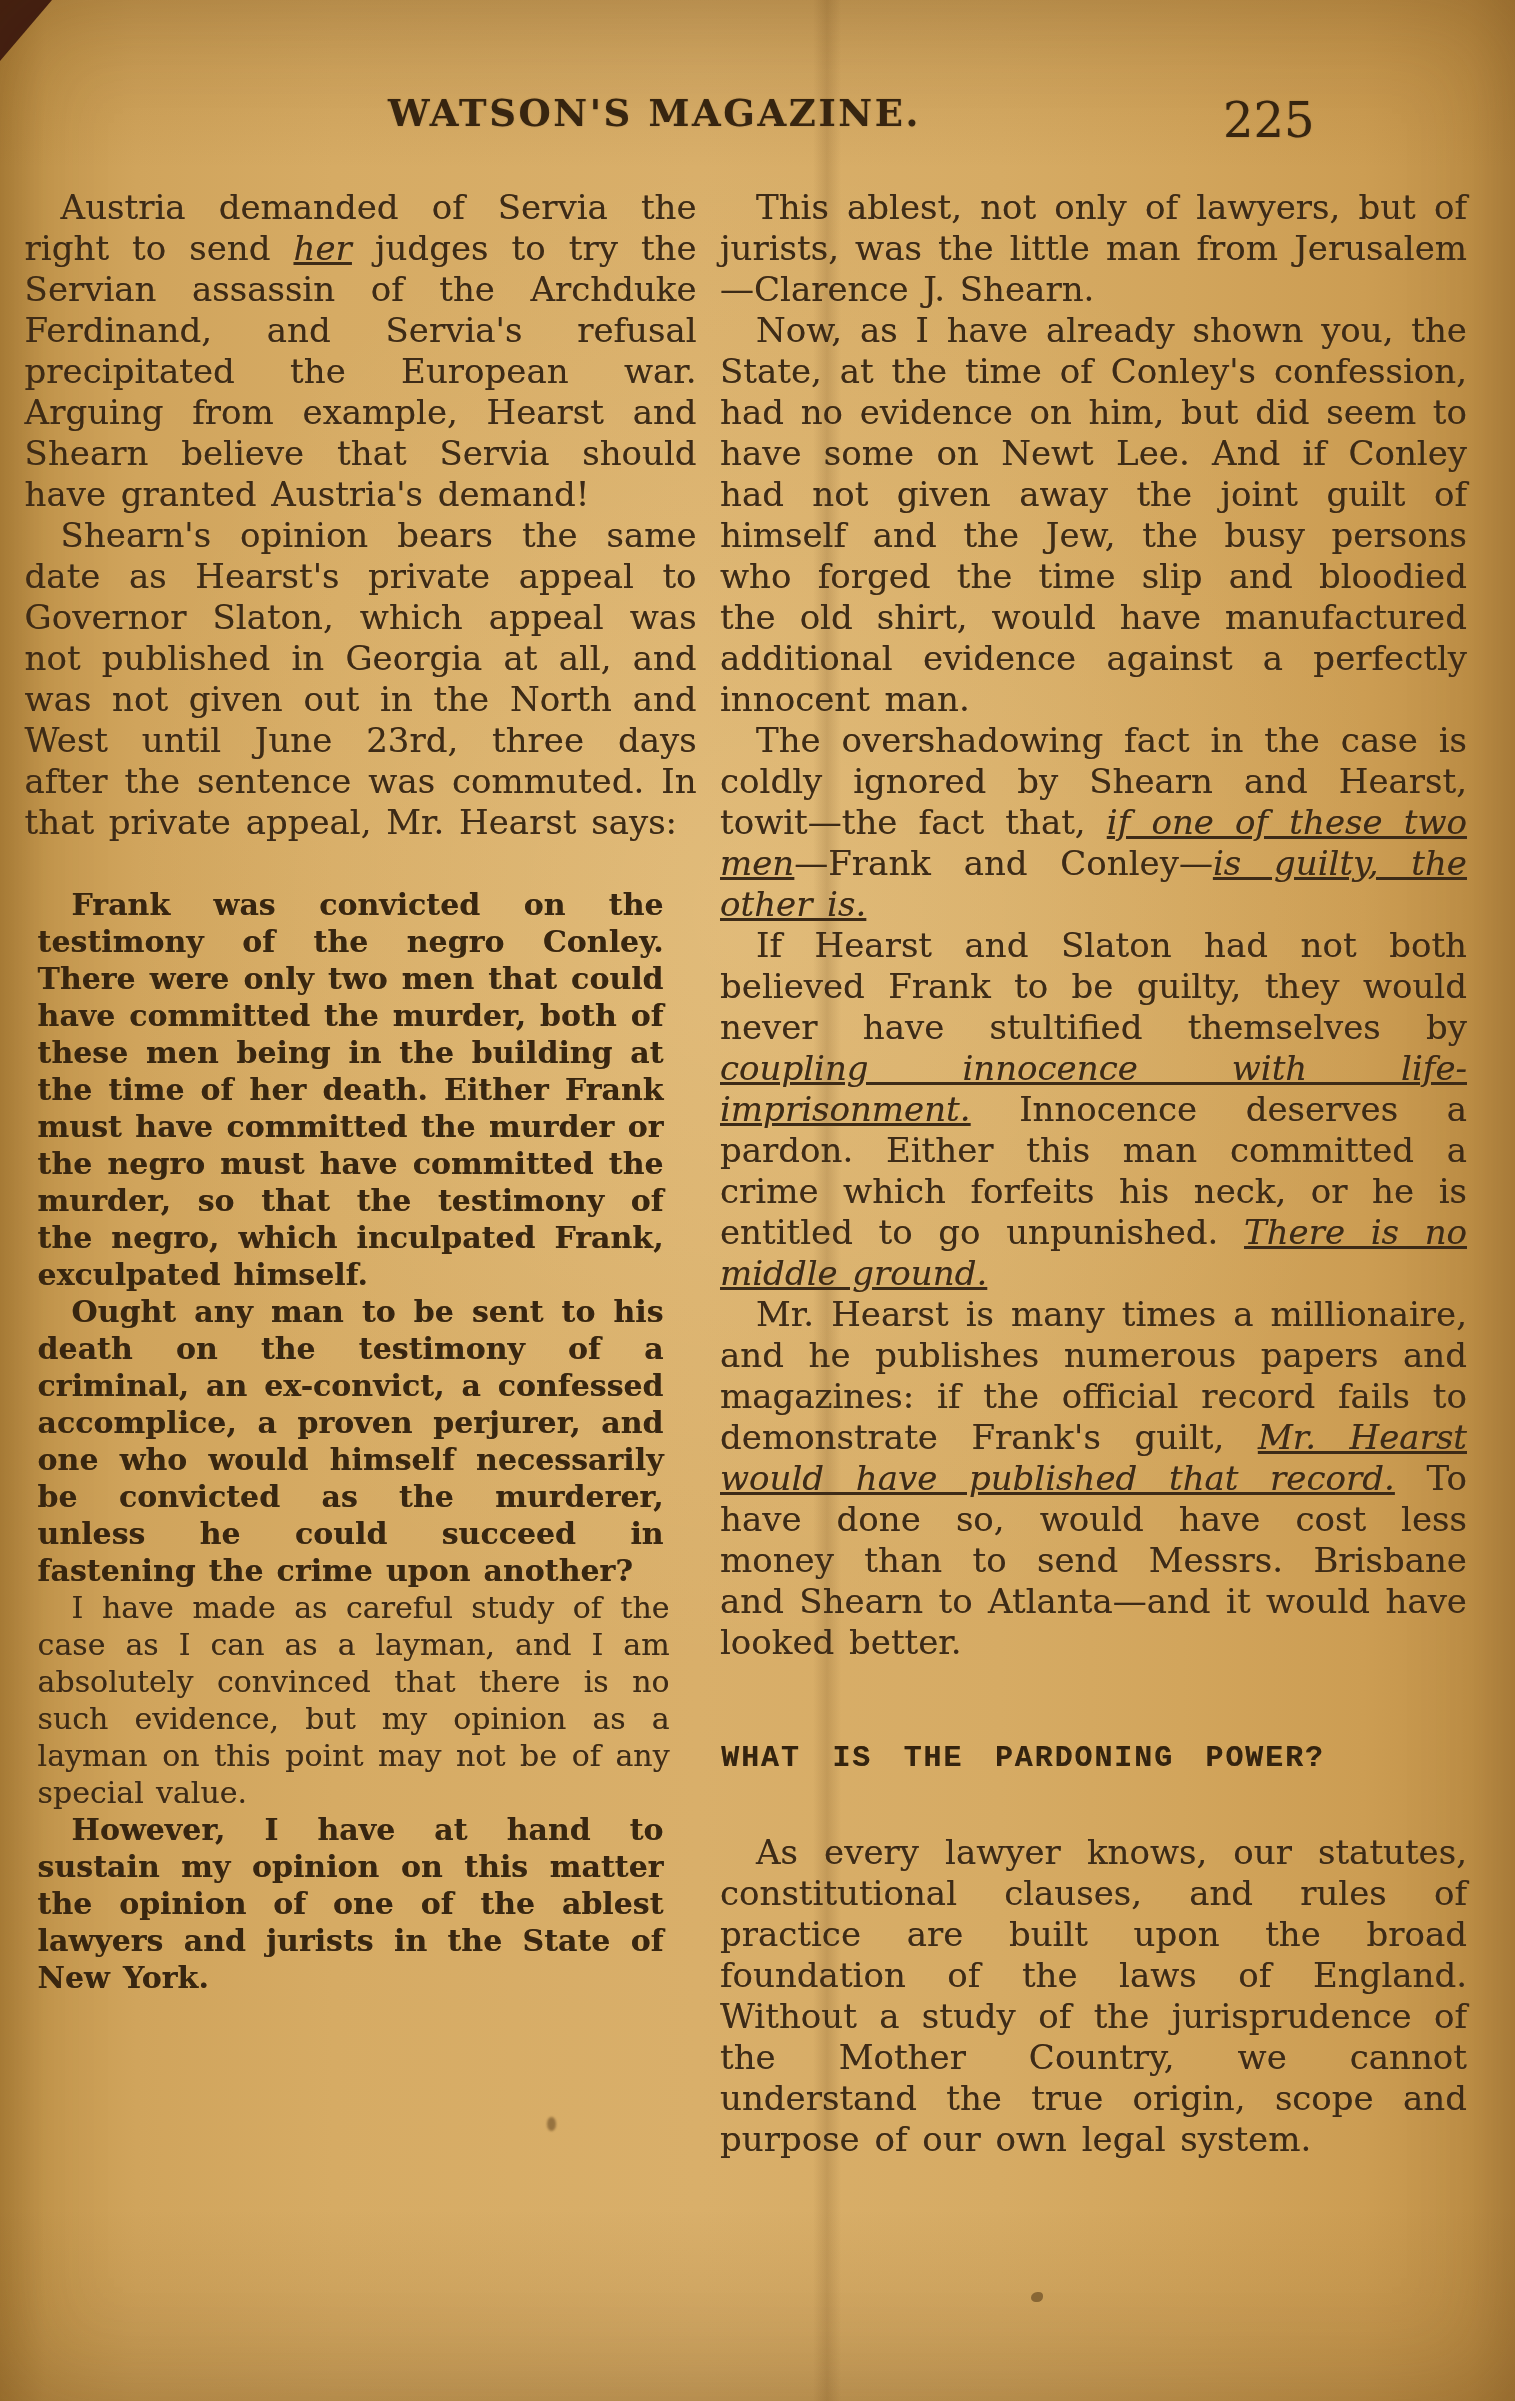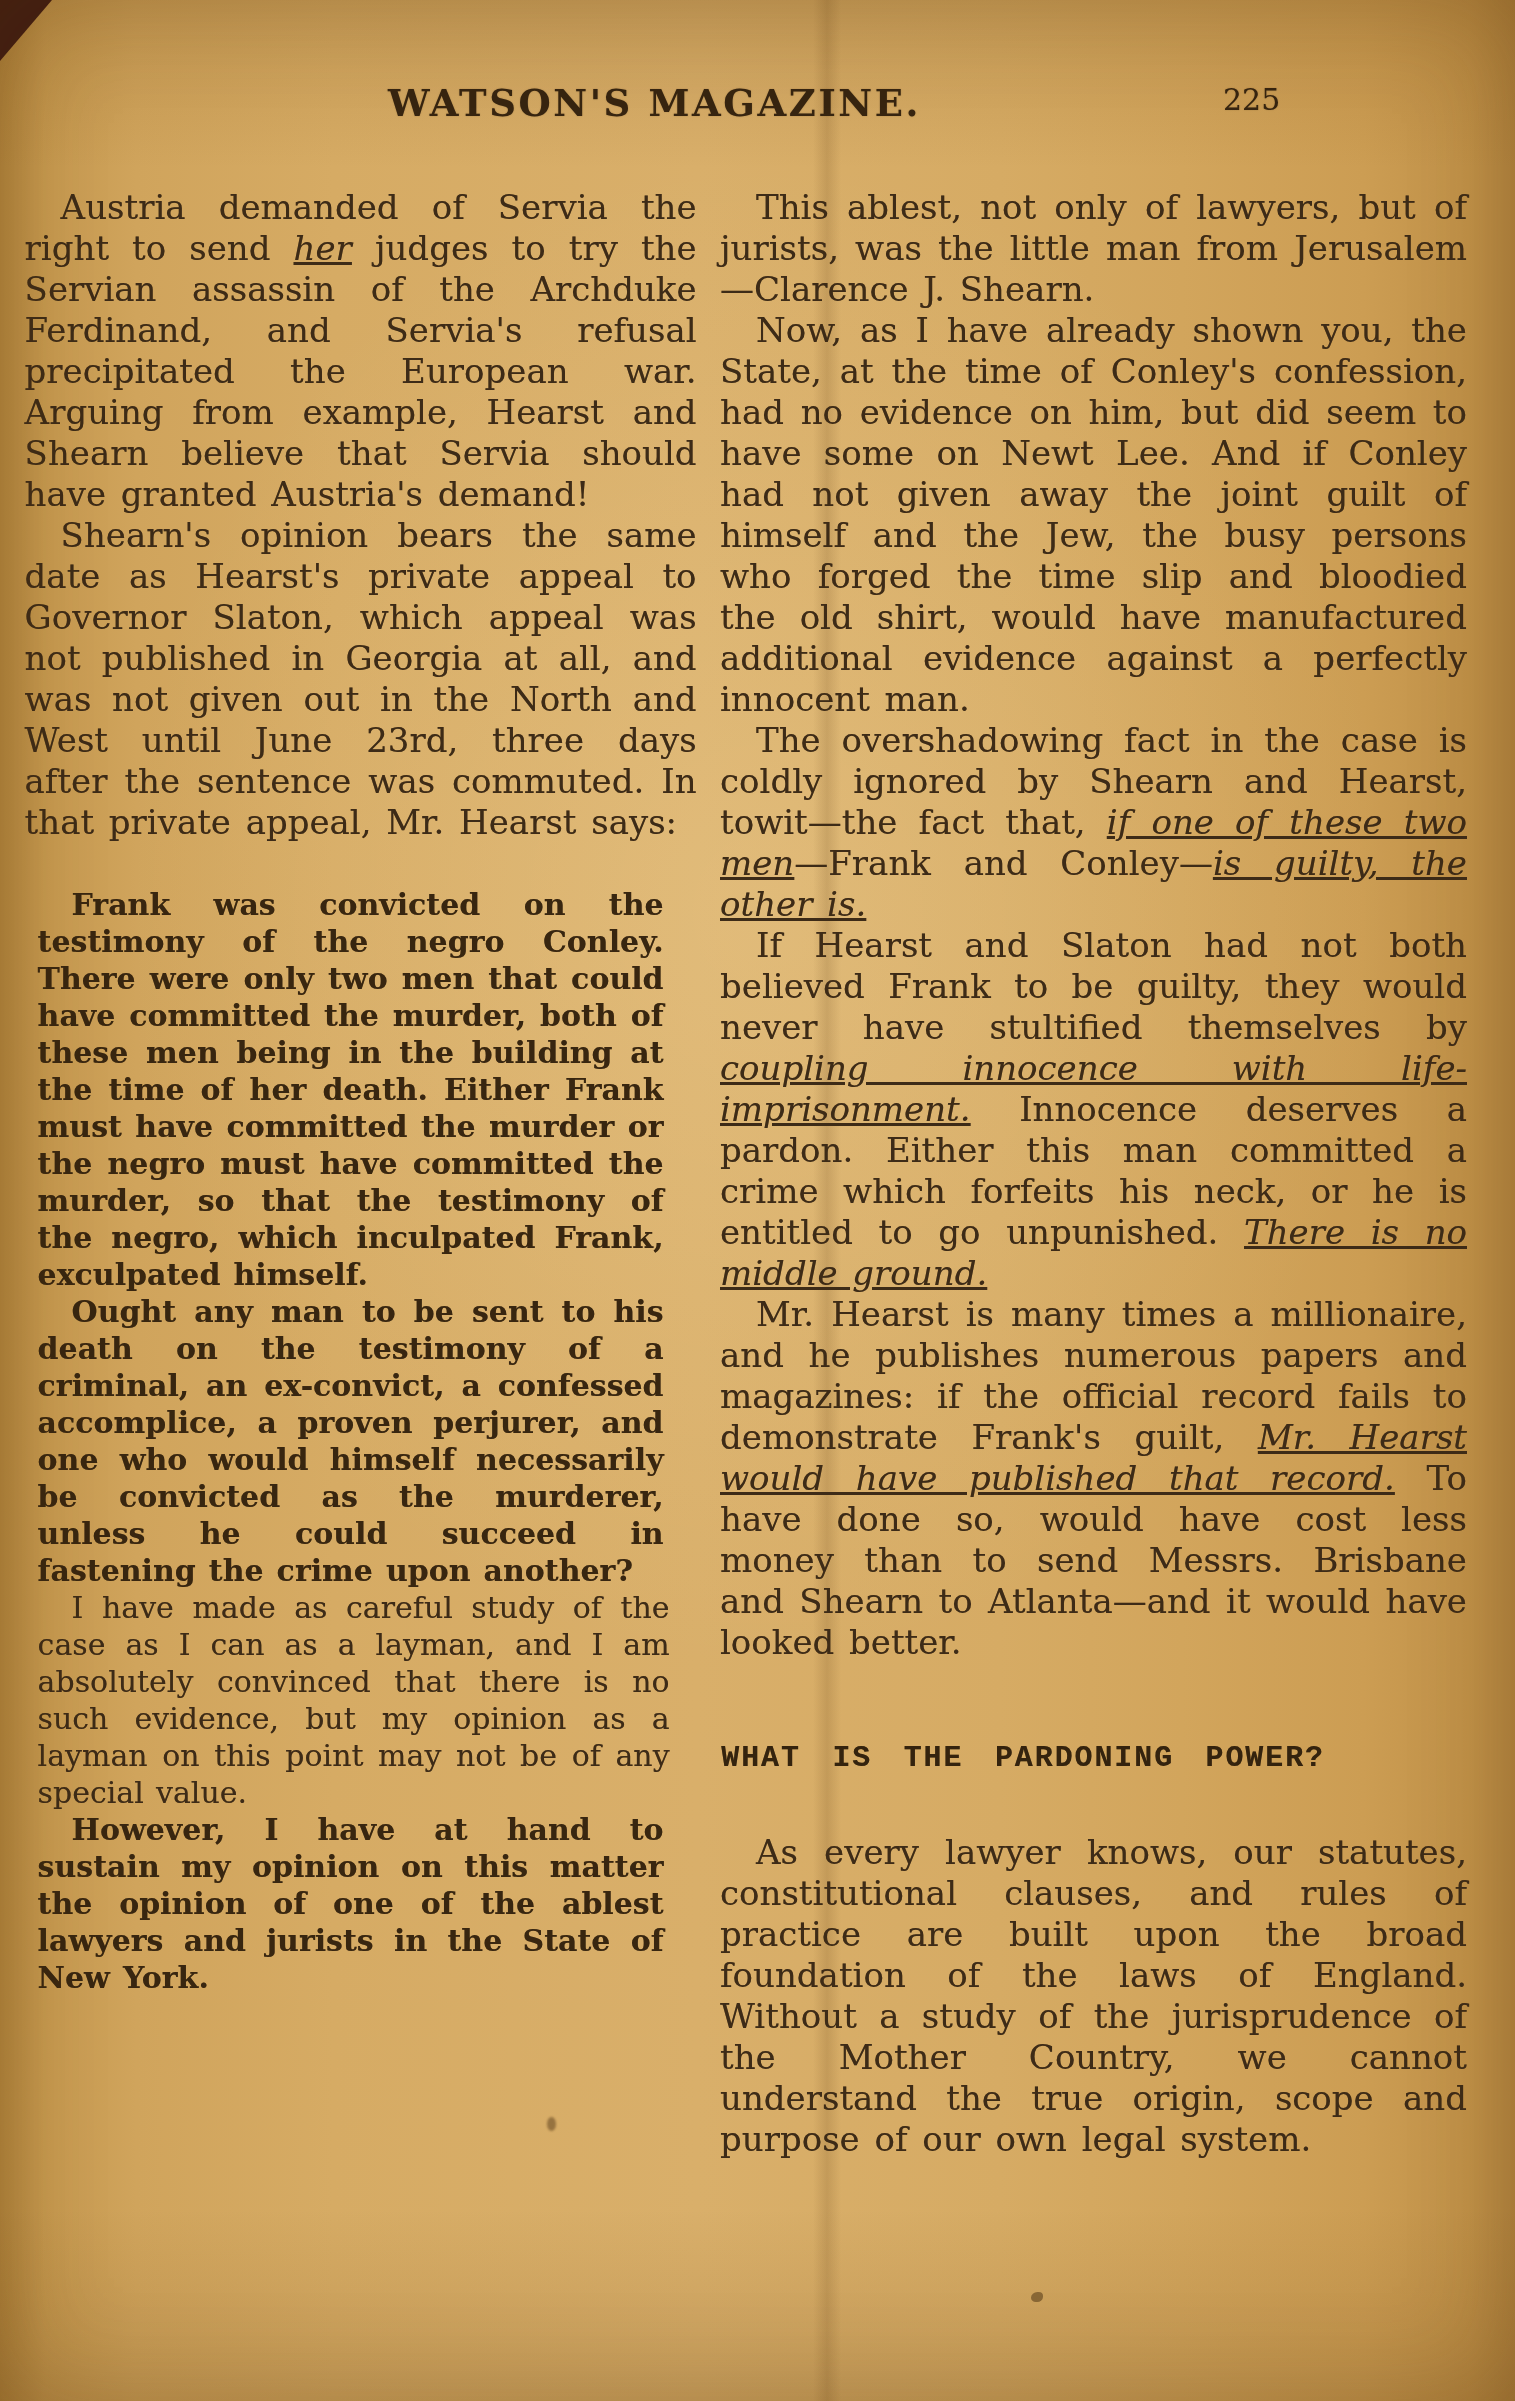--- a/index.html
+++ b/index.html
@@ -14,27 +14,27 @@
       radial-gradient(ellipse 60% 45% at 50% 38%, rgba(255,232,180,0.22), rgba(0,0,0,0) 70%),
       linear-gradient(90deg, #b2853d 0%, #c6994f 3%, #d0a45c 9%, #d6ab64 22%, #d9af6a 46%, #d6ab64 66%, #d2a55c 78%, #cc9d53 90%, #c09148 97%, #b38540 100%);
   }
   .vignette{position:absolute;inset:0;box-shadow:inset 0 0 103px rgba(92,58,16,0.28);pointer-events:none;}
   .crease{position:absolute;left:813px;top:0;width:28.4px;height:100%;
     background:linear-gradient(90deg, rgba(0,0,0,0) 0%, rgba(88,54,14,0.16) 50%, rgba(0,0,0,0) 100%);}
   .corner{position:absolute;left:0;top:0;width:52px;height:61px;background:#3f1b11;
     clip-path:polygon(0 0,100% 0,0 100%);}
   .speck1{position:absolute;left:547px;top:2117px;width:9px;height:14.2px;background:rgba(70,45,15,0.45);border-radius:50%;filter:blur(1.3px);}
   .speck2{position:absolute;left:1031px;top:2292px;width:11.6px;height:10.3px;background:rgba(70,45,15,0.5);border-radius:60% 40% 55% 45%;filter:blur(0.6px);}
-  .header{position:absolute;top:81px;left:0;width:100%;height:65px;text-decoration:underline;}
+  .header{position:absolute;top:91px;left:0;width:100%;height:65px;text-decoration:underline;}
   .title{
     position:absolute;left:43.2%;transform:translateX(-50%);top:0;
     font-size:37px;font-weight:bold;letter-spacing:2.6px;color:#372510;
     text-shadow:0 0 1.3px rgba(55,37,16,0.35);white-space:nowrap;
   }
-  .pagenum{position:absolute;left:1223px;top:1.3px;font-size:30px;color:#372510;
+  .pagenum{position:absolute;left:1223px;top:1.3px;font-size:48px;color:#372510;
     text-shadow:0 0 1.3px rgba(55,37,16,0.35);}
   .col{position:absolute;top:187px;}
   .col-left{left:24.6px;width:672px;}
   .col-right{left:720px;width:747px;}
   .para{
     margin:0;text-align:justify;text-indent:36px;
     font-size:34px;line-height:41px;word-spacing:3.9px;
     text-shadow:0 0 0.6px rgba(60,40,18,0.45);
   }
   .para.quote{

